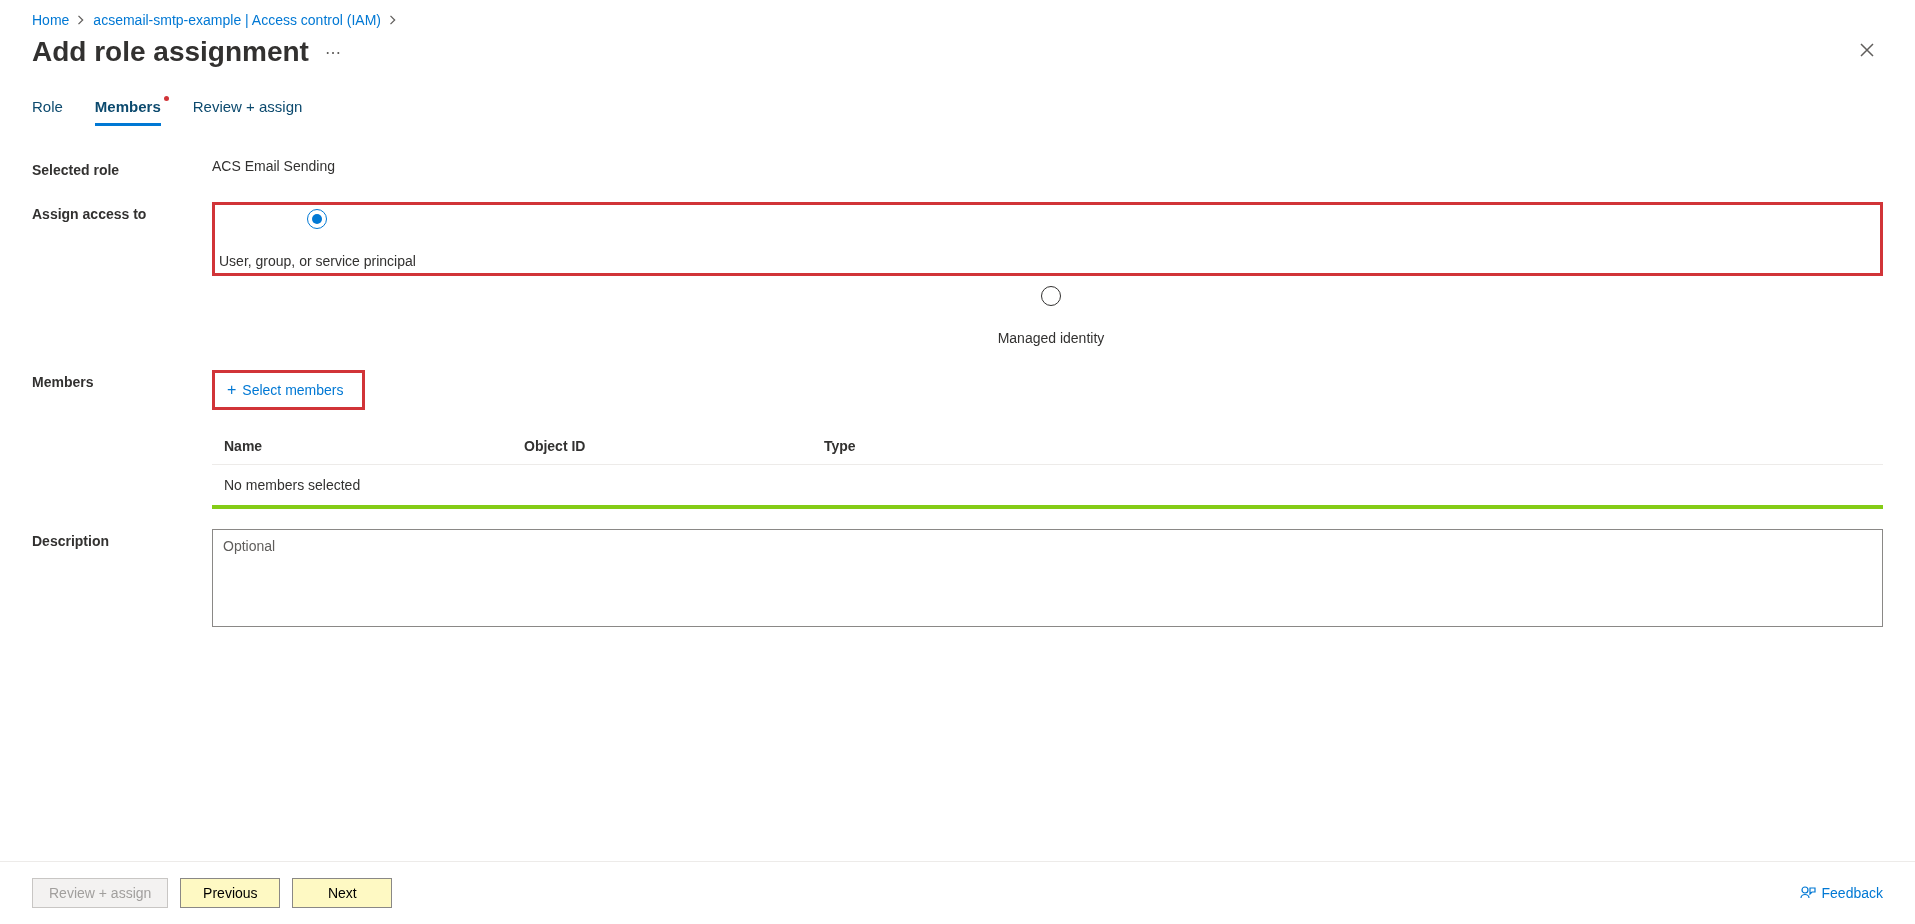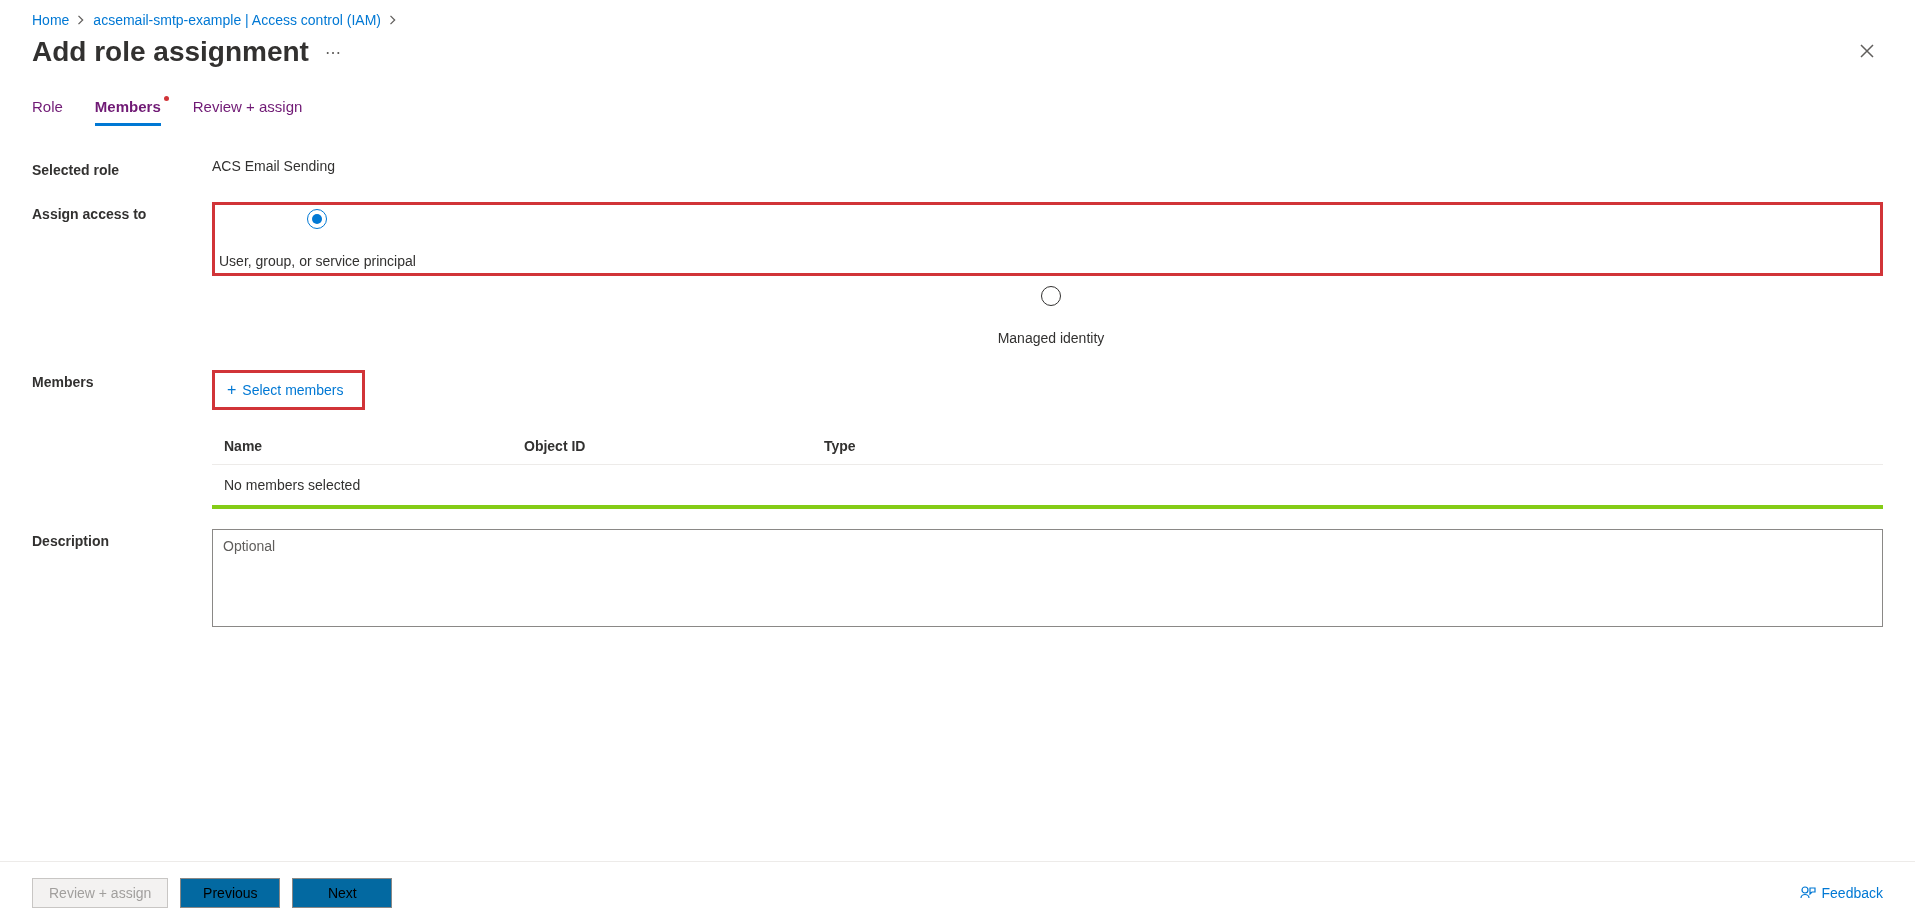--- a/index.html
+++ b/index.html
@@ -32,21 +32,21 @@
     }
     .breadcrumb a {
       color: #0078d4;
       text-decoration: none;
     }
     .breadcrumb .sep {
       color: #605e5c;
     }
     .title-row {
       display: flex;
-      align-items: flex-end;
+      align-items: flex-start;
       justify-content: space-between;
       margin-bottom: 30px;
     }
     .title-left {
       display: flex;
       align-items: center;
       gap: 16px;
     }
     h1 {
       font-size: 28px;
@@ -66,21 +66,21 @@
       border: none;
       padding: 4px 8px;
     }
     .tabs {
       display: flex;
       gap: 32px;
       margin-bottom: 32px;
     }
     .tab {
       font-size: 15px;
-      color: #701a75;
+      color: #0c4a6e;
       cursor: pointer;
       padding-bottom: 8px;
       position: relative;
       text-decoration: none;
     }
     .tab.active {
       font-weight: 600;
       border-bottom: 3px solid #0078d4;
     }
     .tab .dot {
@@ -202,21 +202,21 @@
       background: #fff;
     }
     .footer-left {
       display: flex;
       gap: 12px;
     }
     .btn {
       padding: 6px 16px;
       font-size: 14px;
       border: 1px solid #8a8886;
-      background: #0369a1;
+      background: #fef9c3;
       cursor: pointer;
       min-width: 100px;
     }
     .btn.disabled {
       color: #a19f9d;
       border-color: #c8c6c4;
       cursor: not-allowed;
       background: #f3f2f1;
     }
     .feedback-link {

